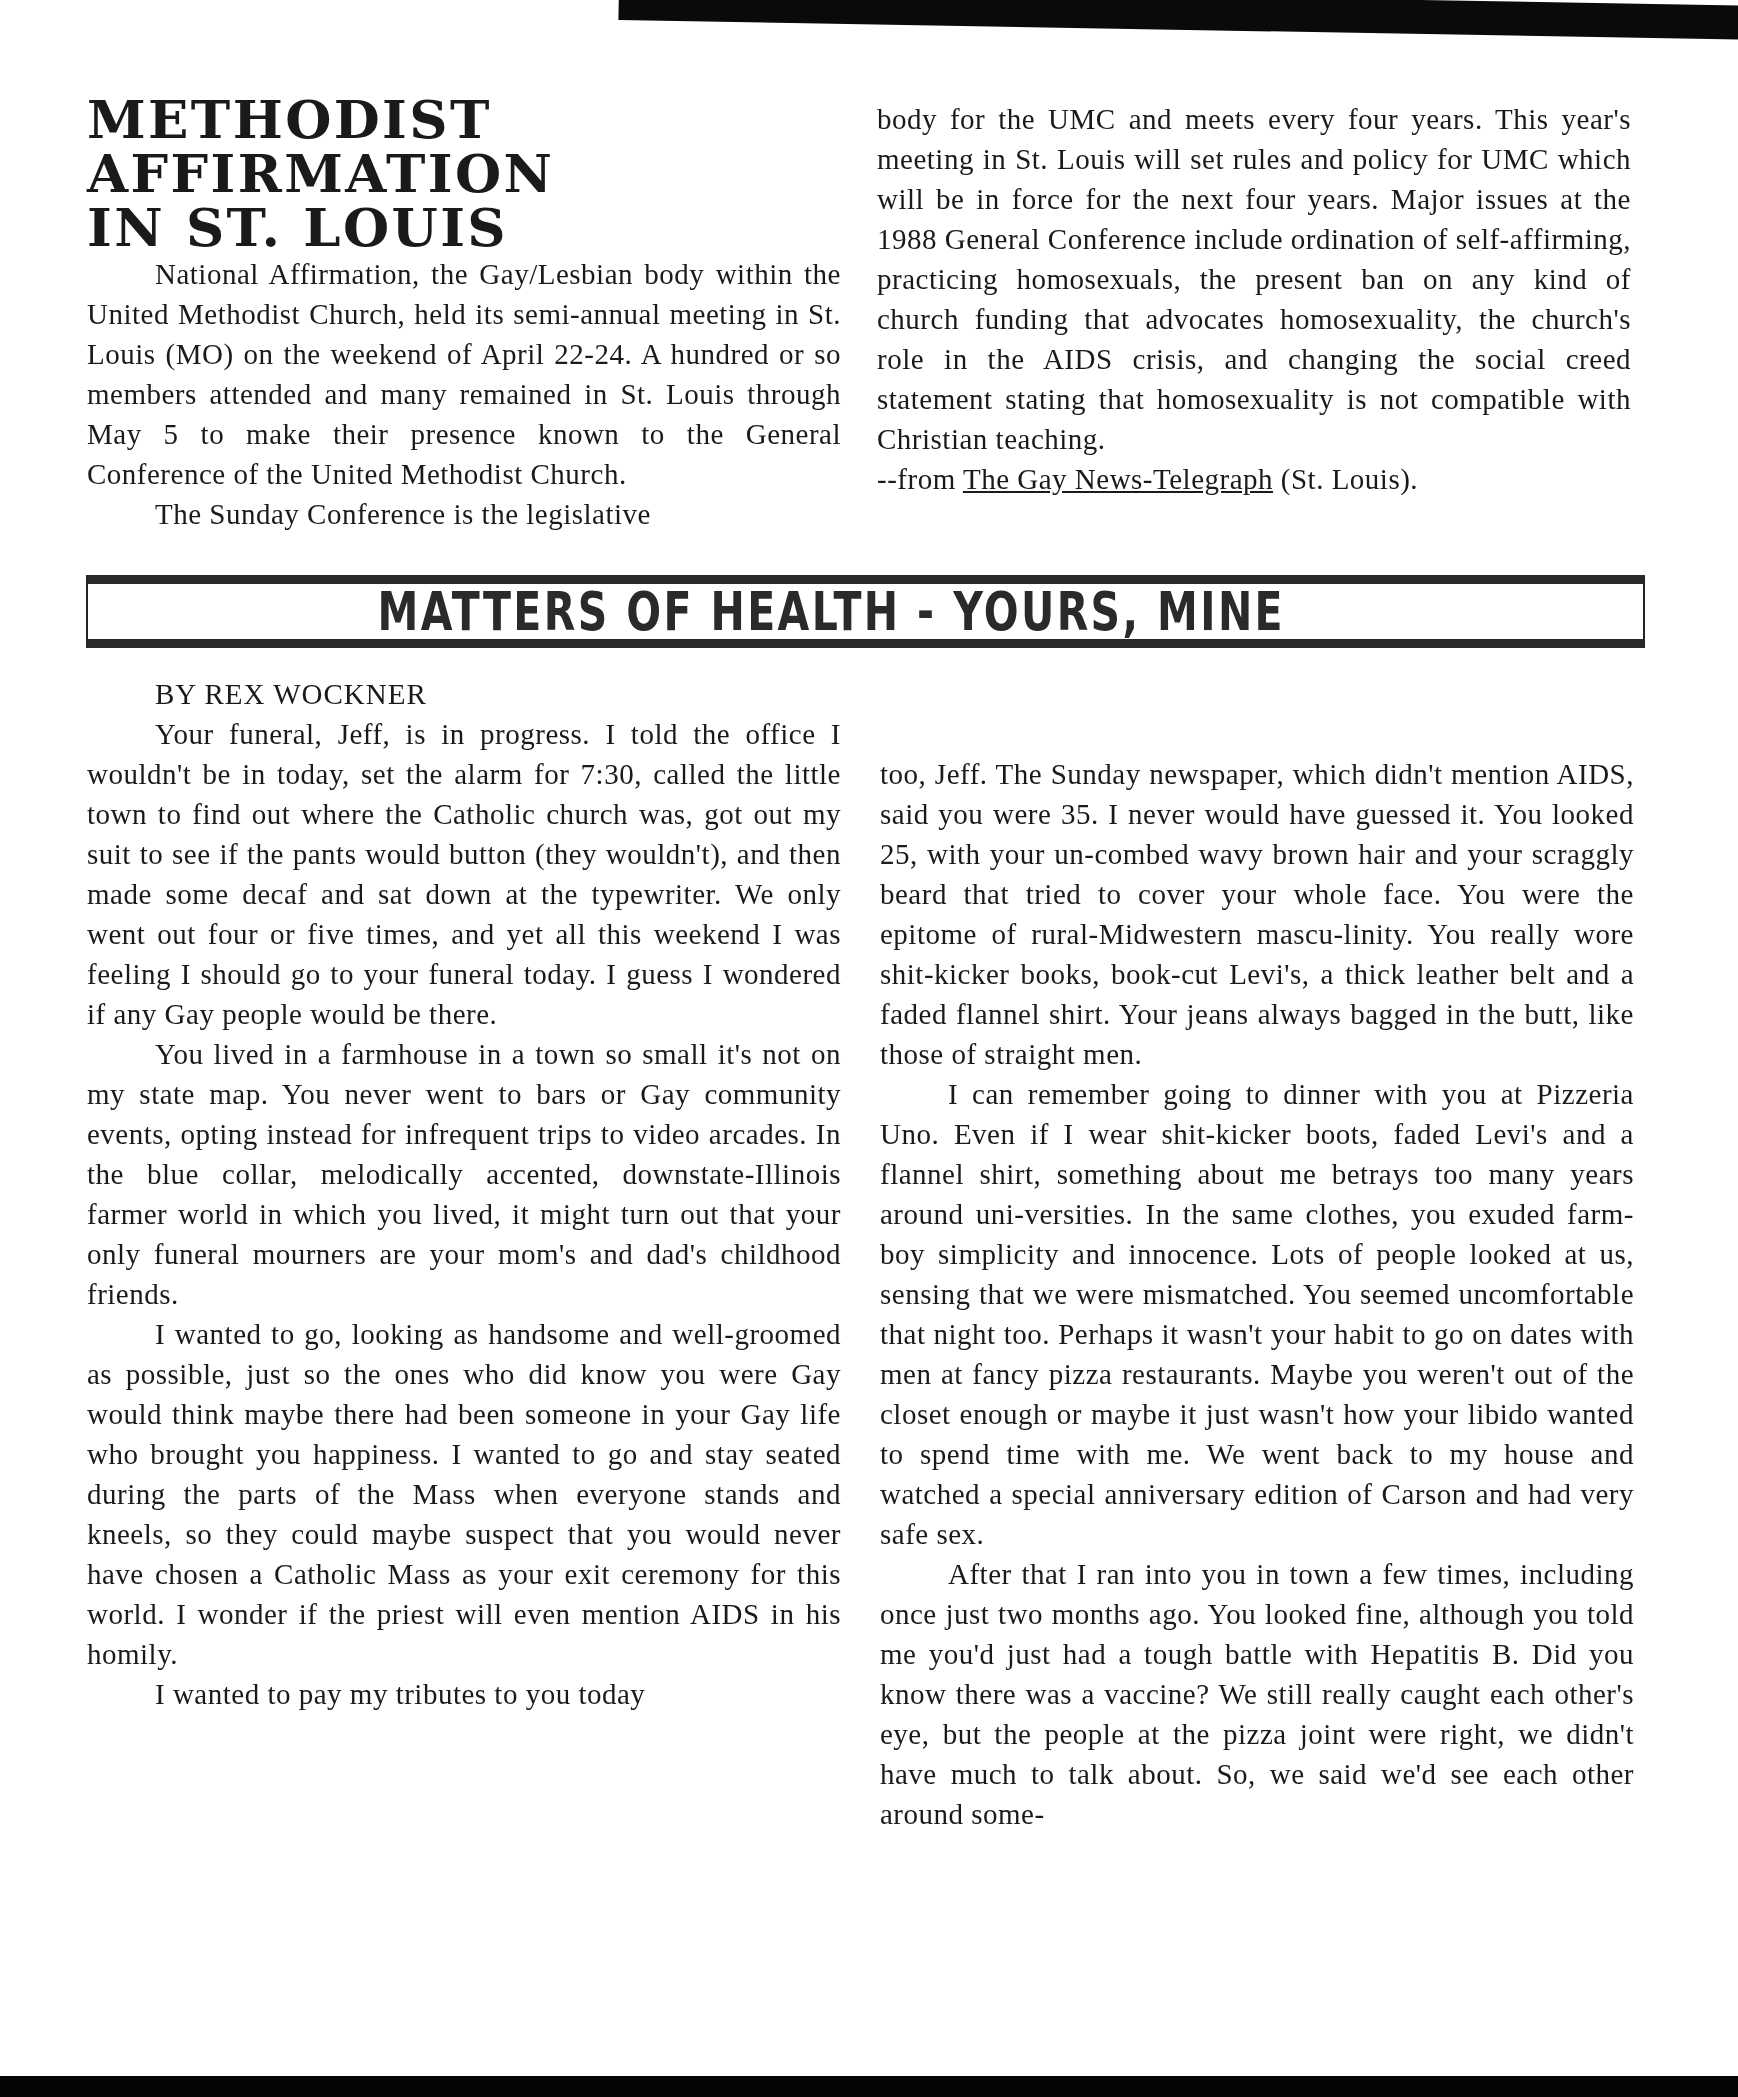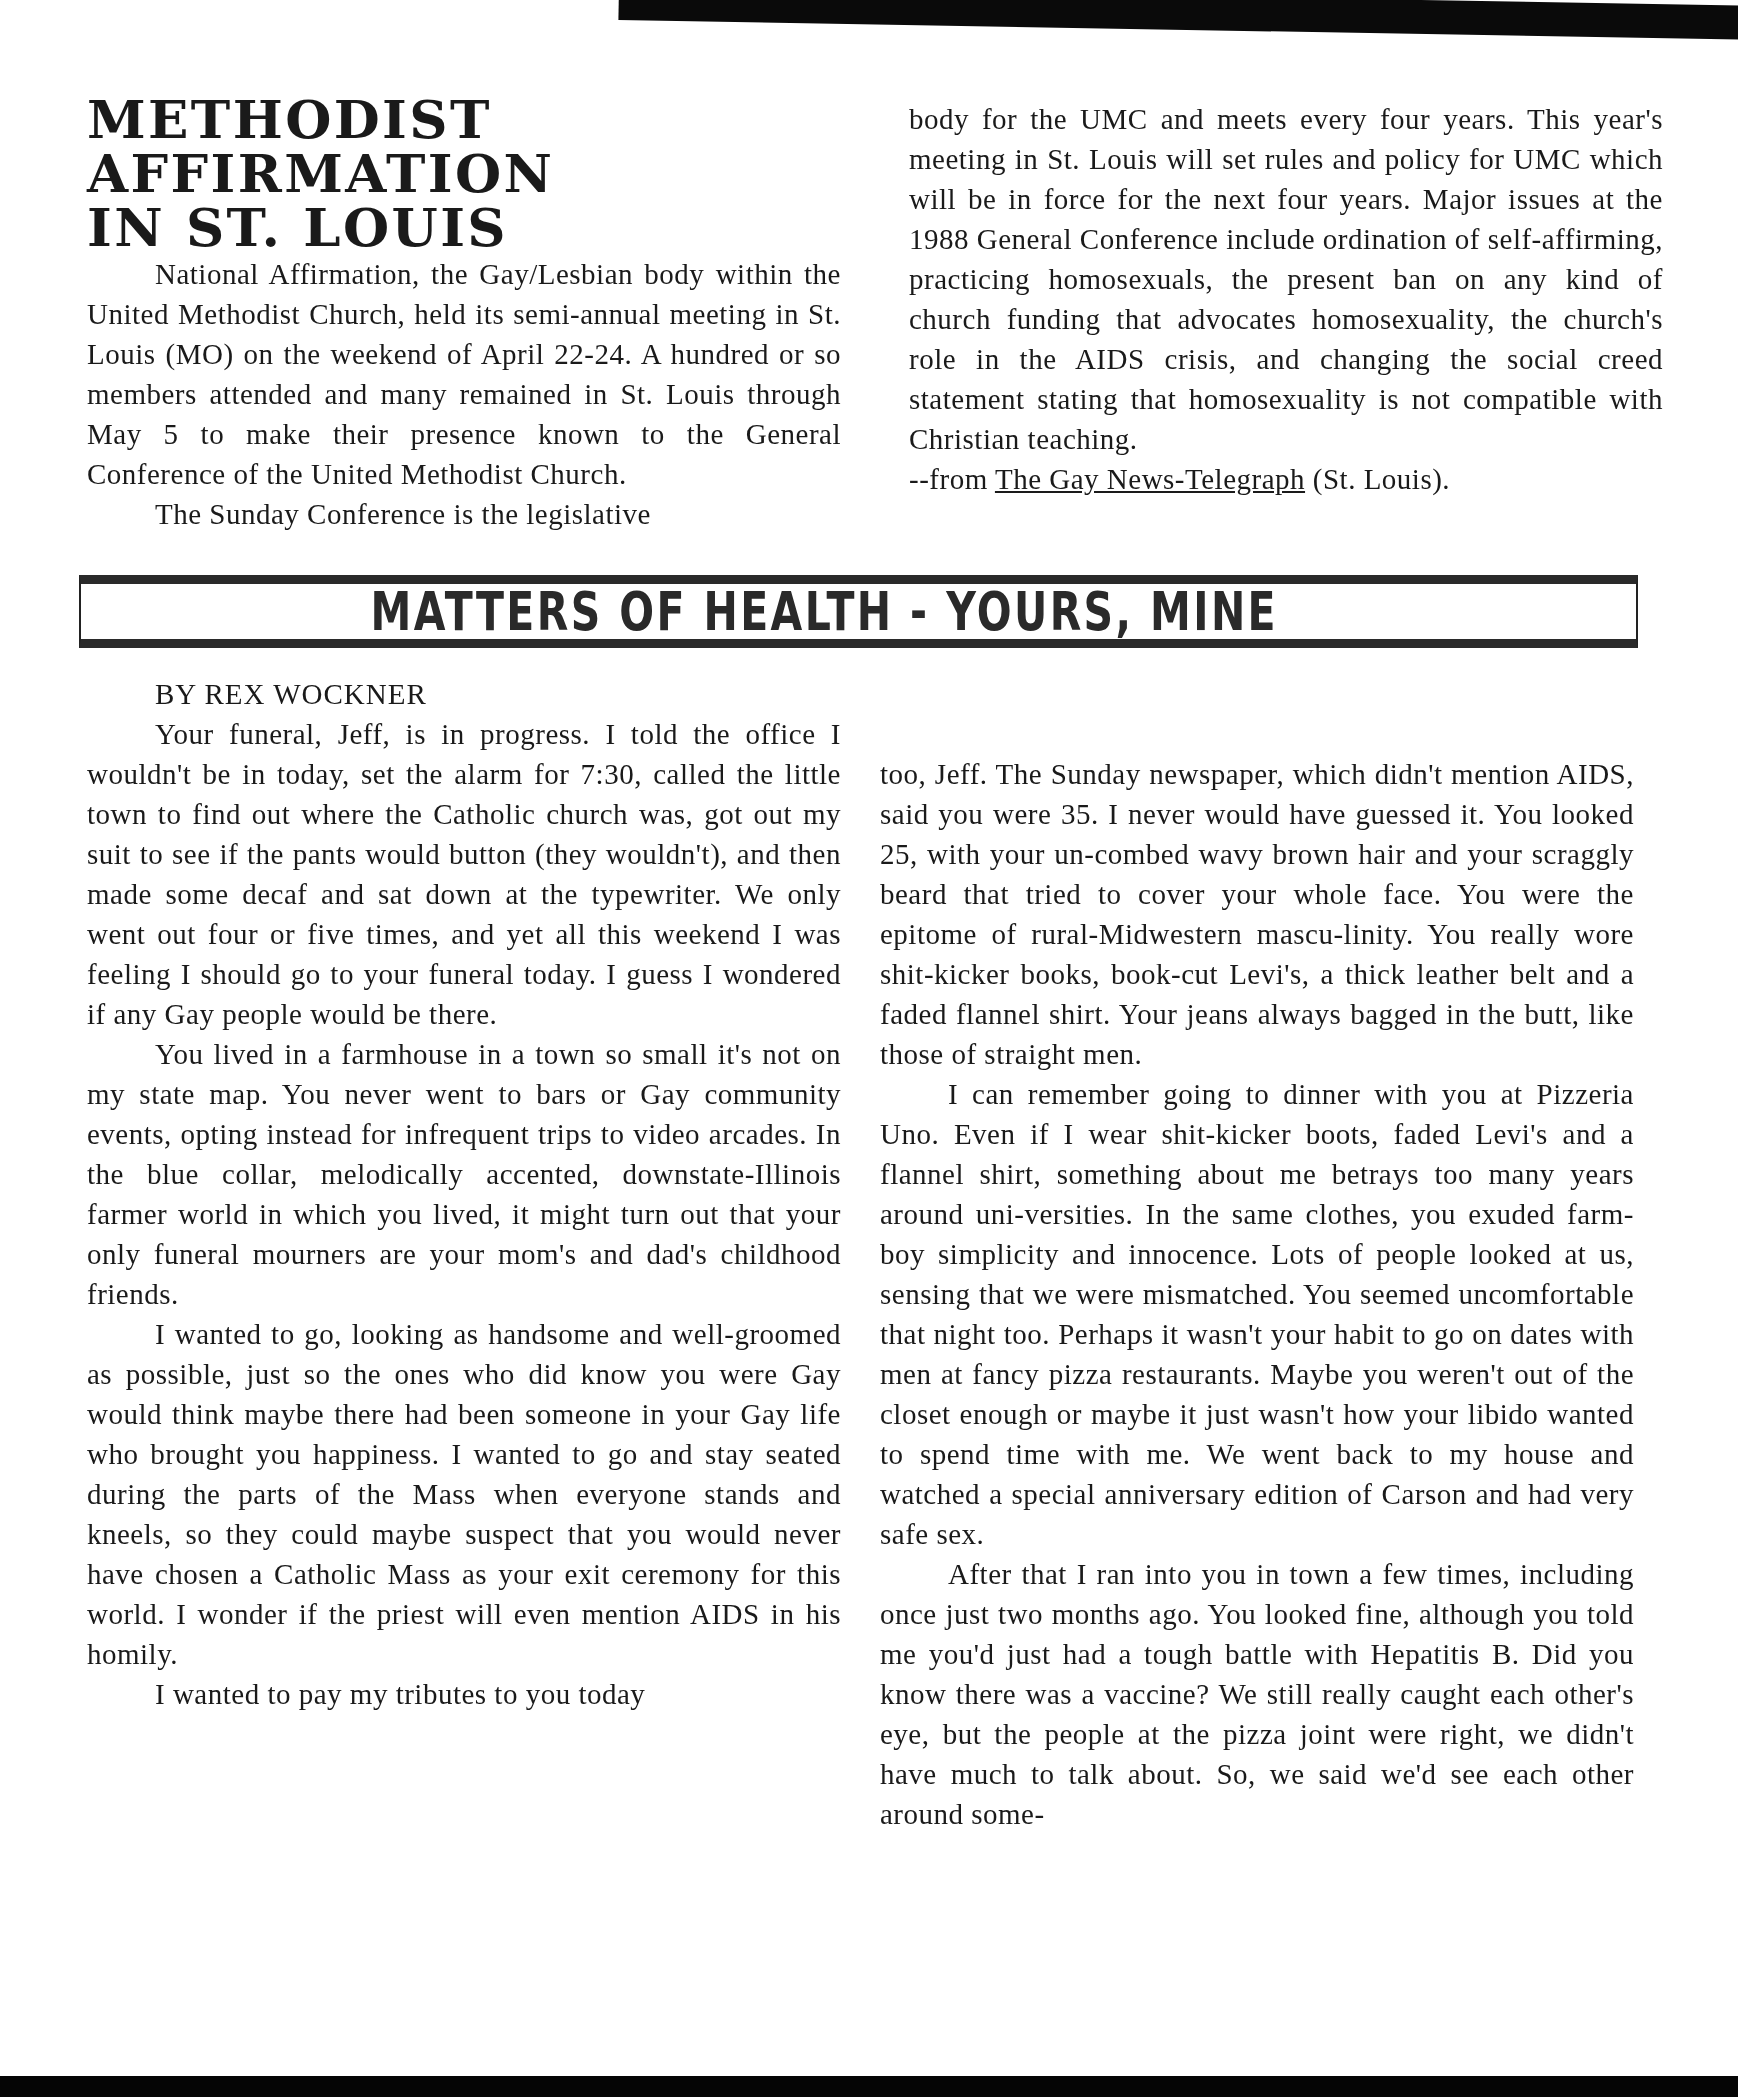--- a/index.html
+++ b/index.html
@@ -45,27 +45,27 @@
     .byline {
       text-align: left;
       text-indent: 0;
       margin-right: 77px;
       letter-spacing: 1px;
     }
     .source { text-indent: 0 !important; }
     .source u { }
 
     #col-a { left: 87px; top: 92px; }
-    #col-b { left: 877px; top: 99px; margin-left: 32px; }
+    #col-b { left: 877px; top: 99px; }
     #col-c { left: 87px; top: 674px; }
     #col-d { left: 880px; top: 706px; margin-top: 48px; }
 
     .banner {
       position: absolute;
-      left: 79px; top: 575px;
+      left: 86px; top: 575px;
       width: 1559px; height: 73px;
       border: 2.4px solid #222;
       border-top: 9.7px solid #2a2a2a;
       border-bottom: 9.7px solid #2a2a2a;
       box-sizing: border-box;
       display: flex; align-items: center; justify-content: center;
     }
     .banner-text {
       font-family: "DejaVu Sans", "Liberation Sans", sans-serif;
       font-size: 50px;

